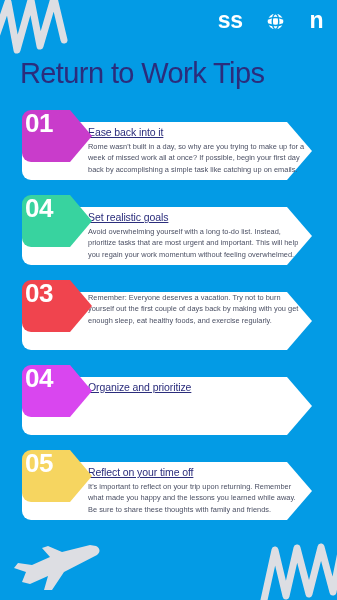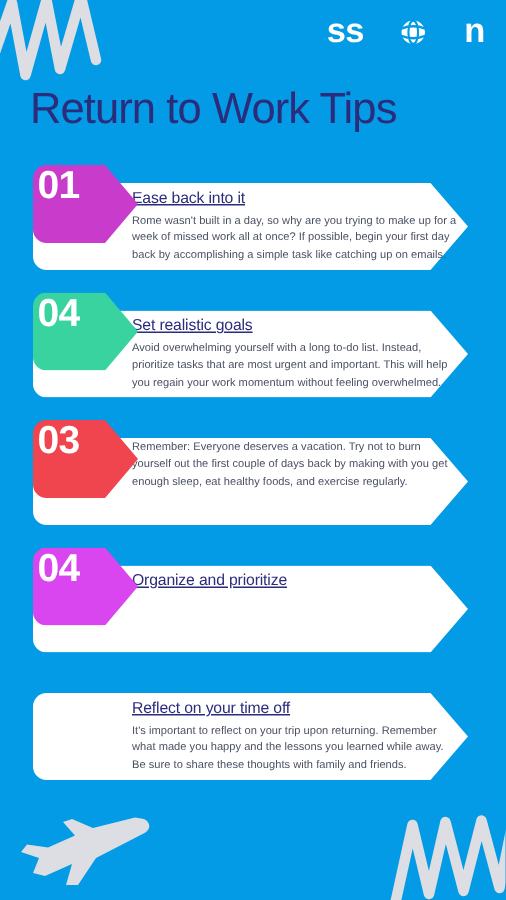--- a/index.html
+++ b/index.html
@@ -163,20 +163,23 @@
       <span class="badge-num">04</span>
     </div>
   </div>
 
   <div class="card">
     <div class="card-body"></div>
     <div class="card-text">
       <span class="card-heading">Reflect on your time off</span>
       <p class="card-desc">It's important to reflect on your trip upon returning. Remember what made you happy and the lessons you learned while away. Be sure to share these thoughts with family and friends.</p>
     </div>
+    <div class="badge" style="background:#F6D560">
+      <span class="badge-num">05</span>
+    </div>
   </div>
 
 </div>
 
 <svg class="deco deco-plane" viewBox="0 0 96 56" fill="none">
   <path d="M88 8 C92 10 93 14 89 17 L56 34 L44 52 L36 52 L40 38 L22 46 L14 44 L18 34 L6 30 L10 25 L24 27 L42 19 L34 10 L40 8 L54 14 L82 7 Z" fill="#DDDEE3"></path>
 </svg>
 
 <svg class="deco deco-scribble-br" viewBox="0 0 86 62" fill="none">
   <path d="M5 58 L16 8 L27 54 L38 6 L50 52 L62 5 L74 50 L82 10" stroke="#DDDEE3" stroke-width="7" stroke-linecap="round" stroke-linejoin="round"></path>

